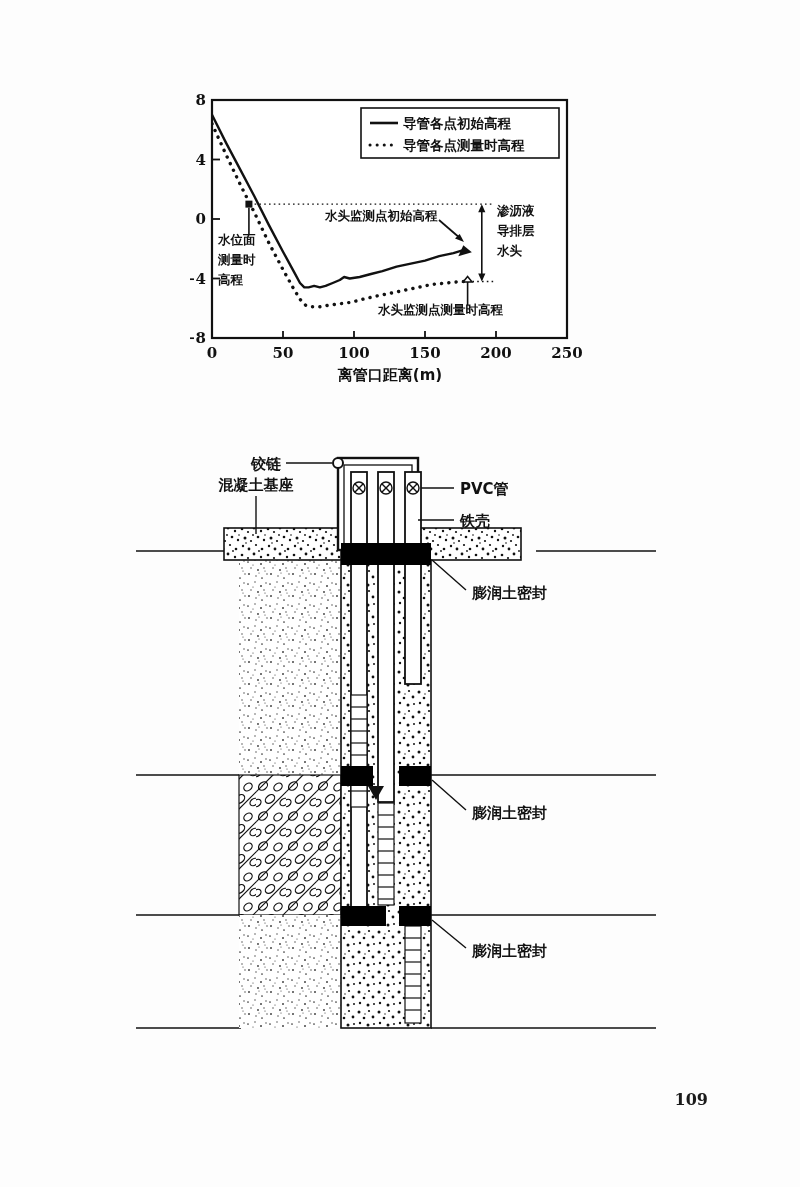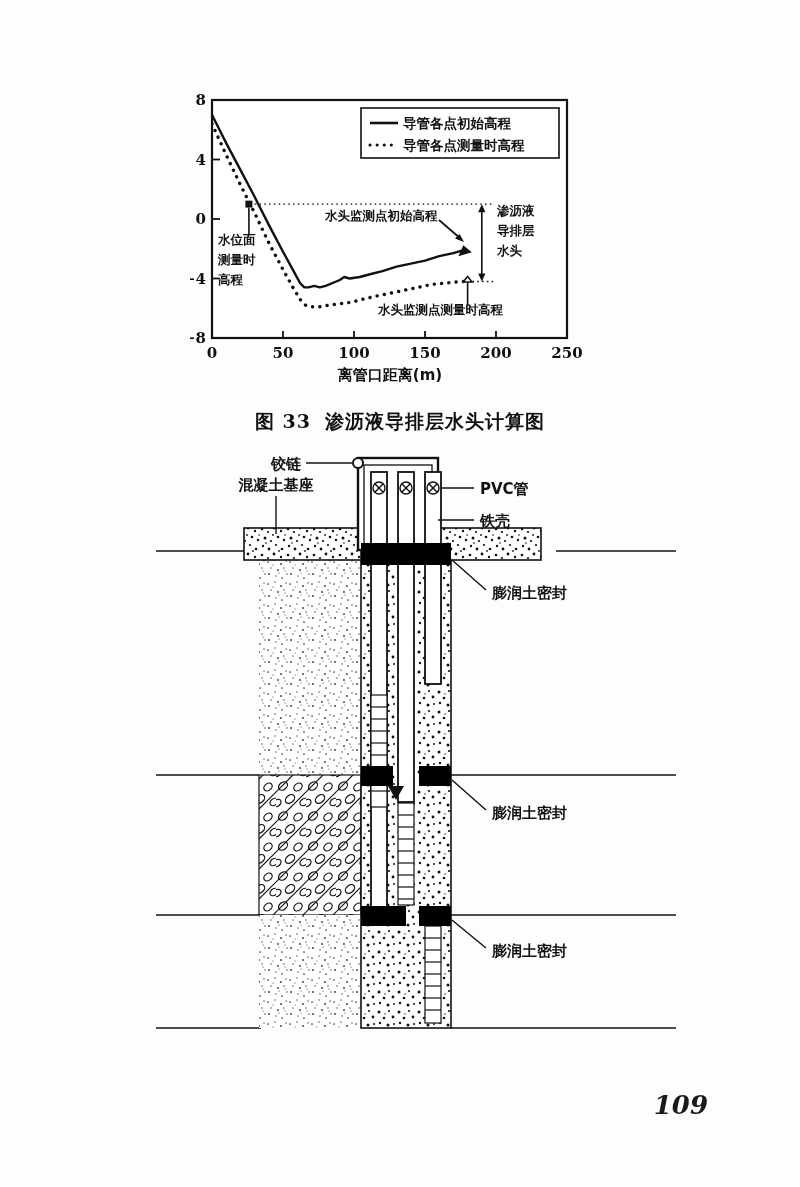--- a/index.html
+++ b/index.html
@@ -42,36 +42,35 @@
     letter-spacing: 1px;
     color: #111;
   }
   #cap33 { top: 409px; }
   #cap34 { top: 1047px; }
   .cap-num { margin-right: 14px; }
 
   
   #fig34 {
     position: absolute;
-    left: 156px;
+    left: 136px;
     top: 448px;
     width: 520px;
     height: 590px;
   }
   #fig34 svg { display: block; }
 
   
   #pageno {
     position: absolute;
     right: 92px;
     top: 1090px;
     font-family: "DejaVu Serif", "Liberation Serif", serif;
-    font-style: italic;
     font-weight: bold;
-    font-size: 26px;
+    font-size: 16px;
     color: #1a1a1a;
   }
 
   text { font-family: "DejaVu Sans", "Liberation Sans", sans-serif; }
   .ax-num {
     font-family: "DejaVu Serif", "Liberation Serif", serif;
     font-size: 15px;
     font-weight: bold;
     fill: #111;
   }
@@ -171,23 +170,20 @@
       <text class="cn cn13" x="135" y="128">水头监测点初始高程</text>
 
       <text class="cn cn13" x="188" y="222">水头监测点测量时高程</text>
 
       <text class="cn cn13" x="307" y="123">渗沥液</text>
       <text class="cn cn13" x="307" y="143">导排层</text>
       <text class="cn cn13" x="307" y="163">水头</text>
     </svg>
   </div>
 
-  <div class="caption" id="cap33">
-    <span class="cap-num">图 33</span><span>渗沥液导排层水头计算图</span>
-  </div>
 
   <div id="fig34">
     <svg width="520" height="590" viewBox="0 0 520 590" xmlns="http://www.w3.org/2000/svg">
       <defs>
 
         <pattern id="pConcrete" width="26" height="26" patternUnits="userSpaceOnUse">
           <rect width="26" height="26" fill="#fff"></rect>
           <g fill="#111">
             <circle cx="2" cy="3" r="1.3"></circle>
               <circle cx="8" cy="6" r="1.1"></circle>

